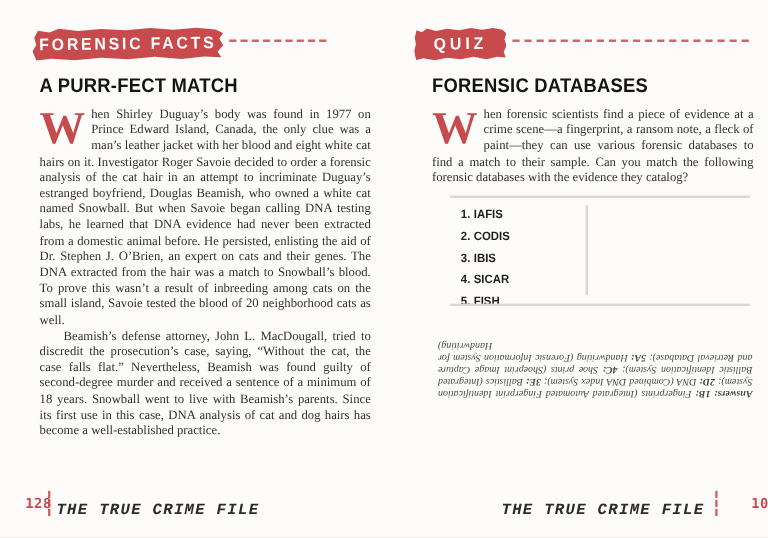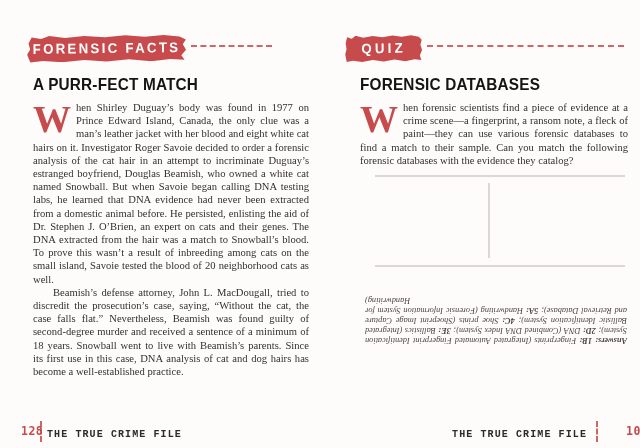--- a/index.html
+++ b/index.html
@@ -1,17 +1,17 @@
 <!DOCTYPE html>
 <html><head>
 <meta charset="utf-8">
 <style>
   html,body{margin:0;padding:0;background:#e8e6e2;}
   .spread{position:relative;width:640px;height:448px;background:#fdfcfa;overflow:hidden;}
-  .page{position:absolute;top:12px;width:320px;height:352px;}
+  .page{position:absolute;top:0;width:320px;height:352px;}
   .page-left{left:0;}
   .page-right{left:320px;}
 
   
   .banner{position:absolute;background:#c74b4c;color:#fff;font-family:"Liberation Sans",sans-serif;
     font-weight:bold;text-align:center;
     clip-path:polygon(1% 28%,3% 6%,9% 12%,14% 1%,24% 9%,36% 3%,49% 8%,62% 2%,74% 8%,86% 3%,96% 9%,100% 20%,98% 38%,100% 58%,97% 78%,99% 95%,90% 92%,78% 99%,64% 91%,50% 98%,36% 92%,22% 99%,10% 93%,2% 98%,0% 70%,2% 50%);}
   .banner>span{display:inline-block;transform:scaleX(0.94);}
   .banner-left{left:27px;top:23px;width:159px;height:27px;line-height:27px;font-size:14px;letter-spacing:2.5px;transform:rotate(-0.7deg);}
   .banner-right{left:25px;top:23px;width:77px;height:27px;line-height:27px;font-size:14px;letter-spacing:3.5px;transform:rotate(-1deg);}
@@ -54,21 +54,21 @@
 
   
   .pagenum{position:absolute;top:412px;font-family:"DejaVu Sans Mono",monospace;font-weight:bold;
     font-size:11.5px;color:#c74b4c;letter-spacing:.5px;}
   .pagenum-left{left:21px;}
   .pagenum-right{left:283px;margin-left:23px;}
   .footer-divider{position:absolute;top:409px;height:21px;width:0;border-left:2px dashed #c74b4c;opacity:.85;}
   .footer-divider-left{left:40px;}
   .footer-divider-right{left:276px;}
   .booktitle{position:absolute;top:417px;font-family:"Liberation Mono",monospace;font-weight:bold;
-    font-size:10px;letter-spacing:1.1px;color:#2b2b2b;white-space:nowrap;}
+    font-size:13px;letter-spacing:1.1px;color:#2b2b2b;white-space:nowrap;font-style:italic;}
   .booktitle-left{left:47px;}
   .booktitle-right{right:53px;}
 </style>
 </head>
 <body>
 
 <div class="spread">
 
   <section class="page page-left">
     <div class="banner banner-left">
@@ -98,20 +98,27 @@
 
     <h1 class="title title-right">FORENSIC DATABASES</h1>
 
     <div class="copy copy-right">
       <p><span class="dropcap">W</span><span>hen forensic scientists find a piece of evidence at a crime scene—a fingerprint, a ransom note, a fleck of paint—they can use various forensic databases to find a match to their sample. Can you match the following forensic databases with the evidence they catalog?</span></p>
     </div>
 
     <div class="quiz-rule quiz-rule-top"></div>
     <div class="quiz-divider"></div>
 
+    <div class="quiz-col quiz-col-db">
+      <div class="quiz-item"><span class="marker">1.</span><span>IAFIS</span></div>
+      <div class="quiz-item"><span class="marker">2.</span><span>CODIS</span></div>
+      <div class="quiz-item"><span class="marker">3.</span><span>IBIS</span></div>
+      <div class="quiz-item"><span class="marker">4.</span><span>SICAR</span></div>
+      <div class="quiz-item"><span class="marker">5.</span><span>FISH</span></div>
+    </div>
 
 
     <div class="quiz-rule quiz-rule-bottom"></div>
 
     <p class="answers"><span class="b">Answers: 1B: </span><span>Fingerprints (Integrated Automated Fingerprint Identification System); </span><span class="b">2D: </span><span>DNA (Combined DNA Index System); </span><span class="b">3E: </span><span>Ballistics (Integrated Ballistic Identification System); </span><span class="b">4C: </span><span>Shoe prints (Shoeprint Image Capture and Retrieval Database); </span><span class="b">5A: </span><span>Handwriting (Forensic Information System for Handwriting)</span></p>
 
     <div>
       <span class="booktitle booktitle-right">THE TRUE CRIME FILE</span>
       <span class="footer-divider footer-divider-right"></span>
       <span class="pagenum pagenum-right">109</span>

